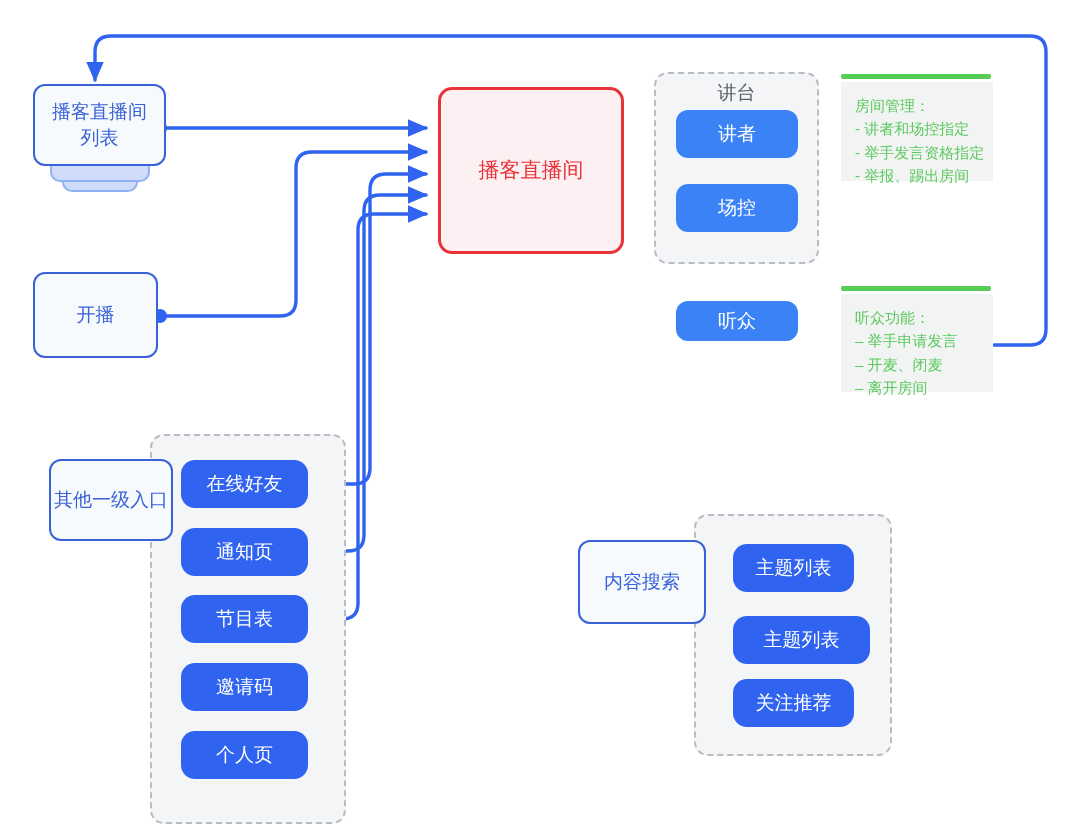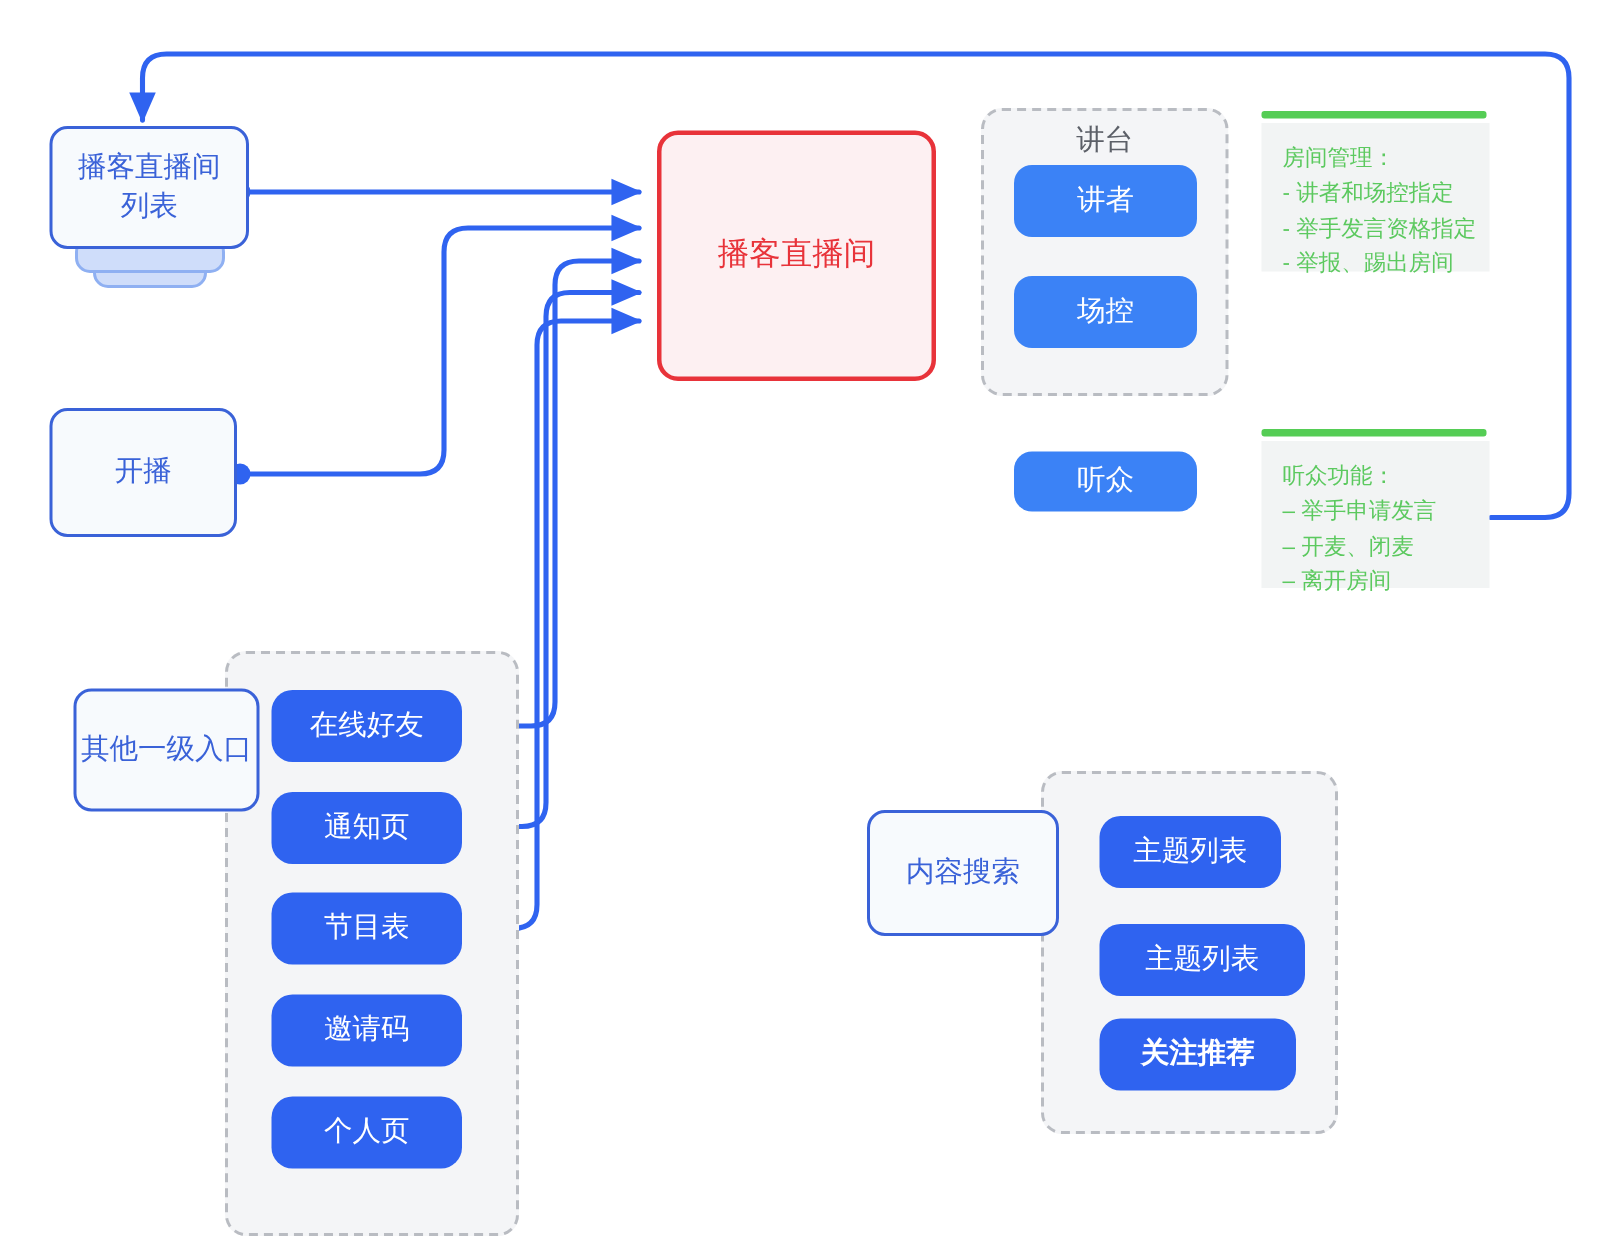--- a/index.html
+++ b/index.html
@@ -219,17 +219,17 @@
     <span>内容搜索</span>
   </div>
 
   <div class="group" style="left:694px; top:514px; width:198px; height:242px;"></div>
   <div class="node node-blue" style="left:733px; top:544px; width:121px; height:48px;">
     <span>主题列表</span>
   </div>
   <div class="node node-blue" style="left:733px; top:616px; width:137px; height:48px;">
     <span>主题列表</span>
   </div>
-  <div class="node node-blue" style="left:733px; top:679px; width:131px; height:48px;font-weight:bold;">
+  <div class="node node-blue" style="left:733px; top:679px; width:121px; height:48px;">
     <span>关注推荐</span>
   </div>
 
 </div>
 
 </body></html>

